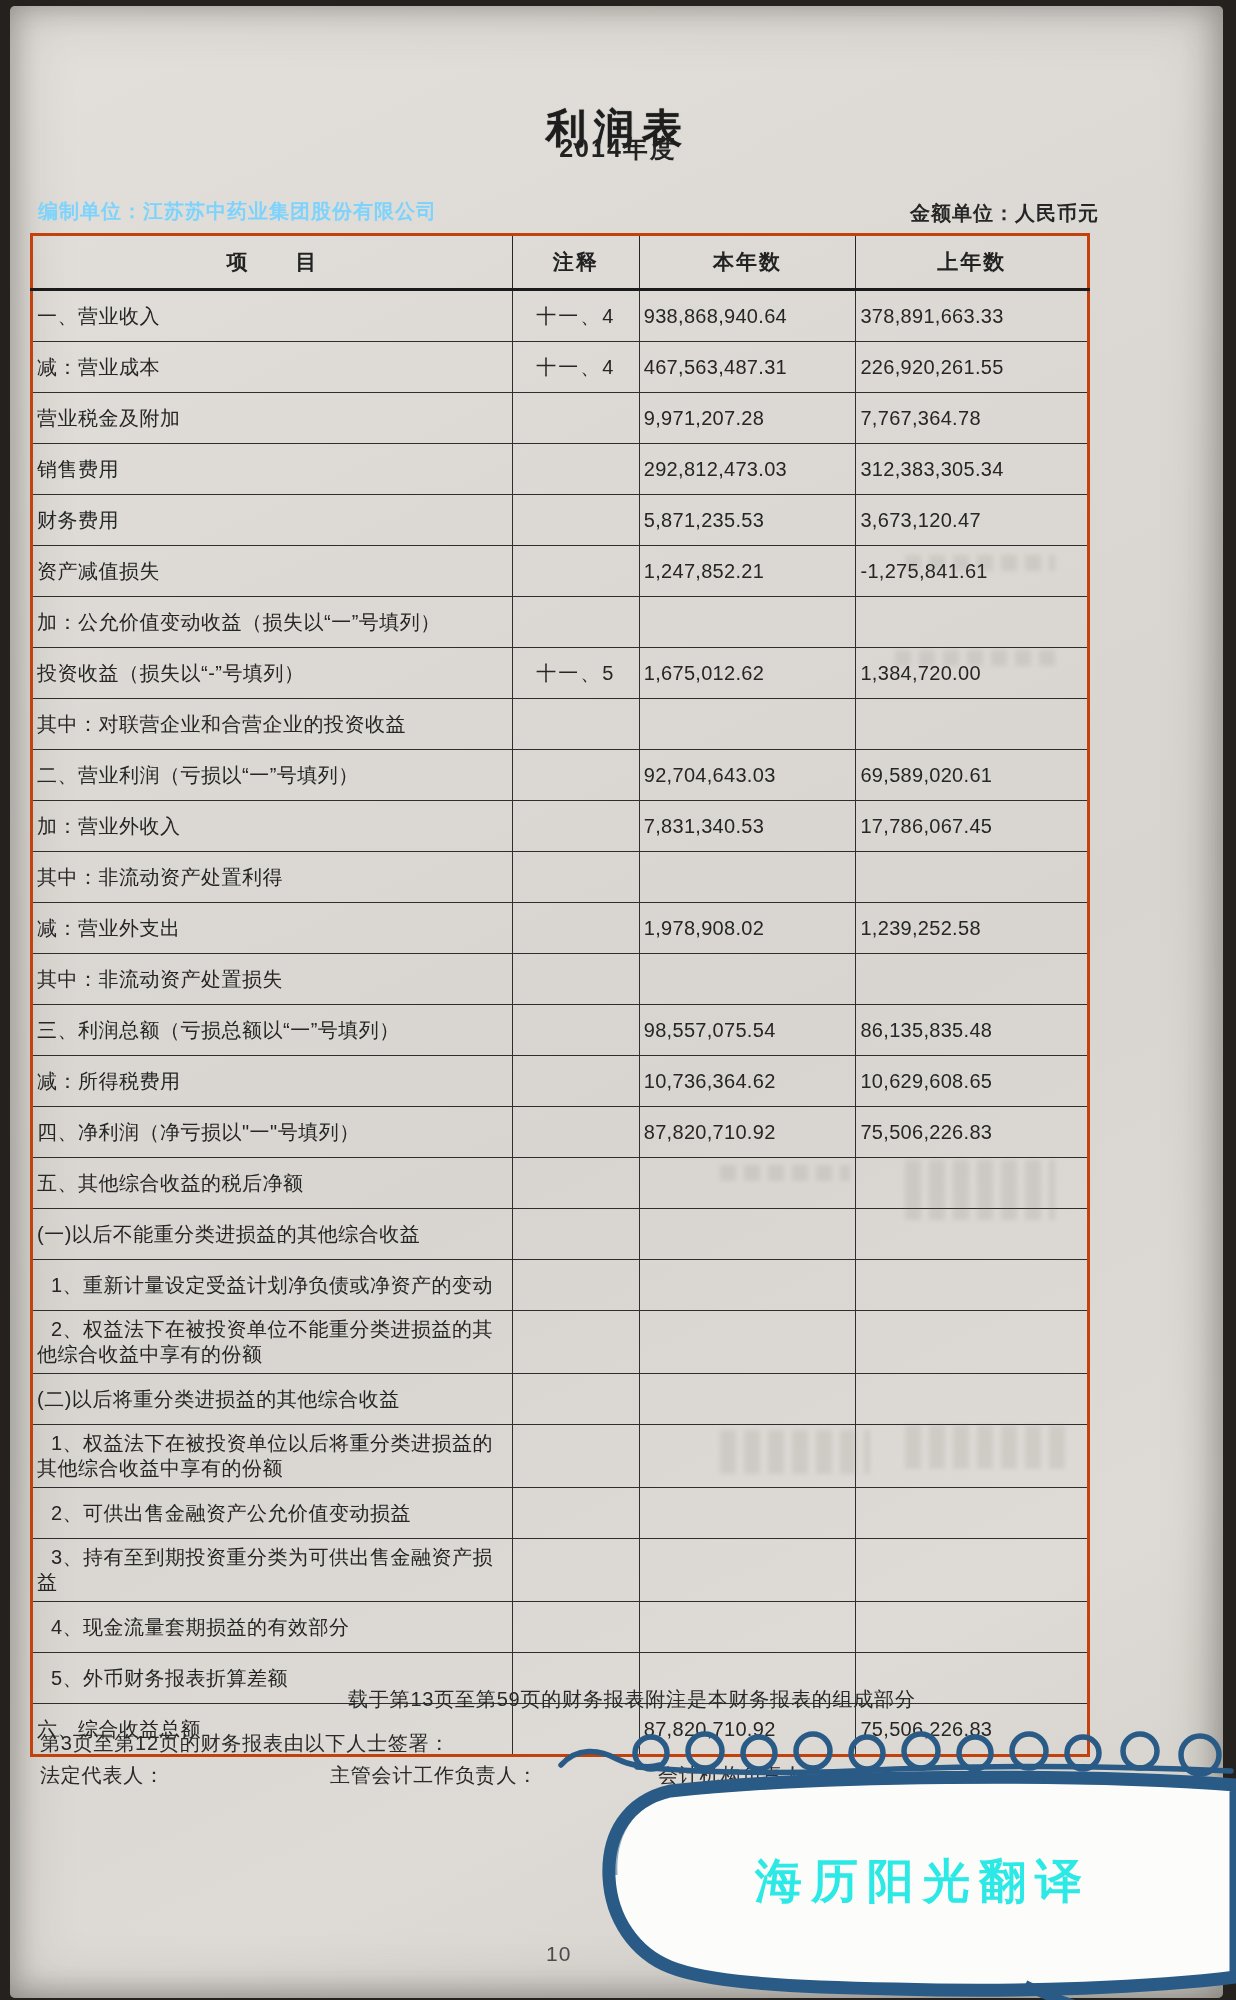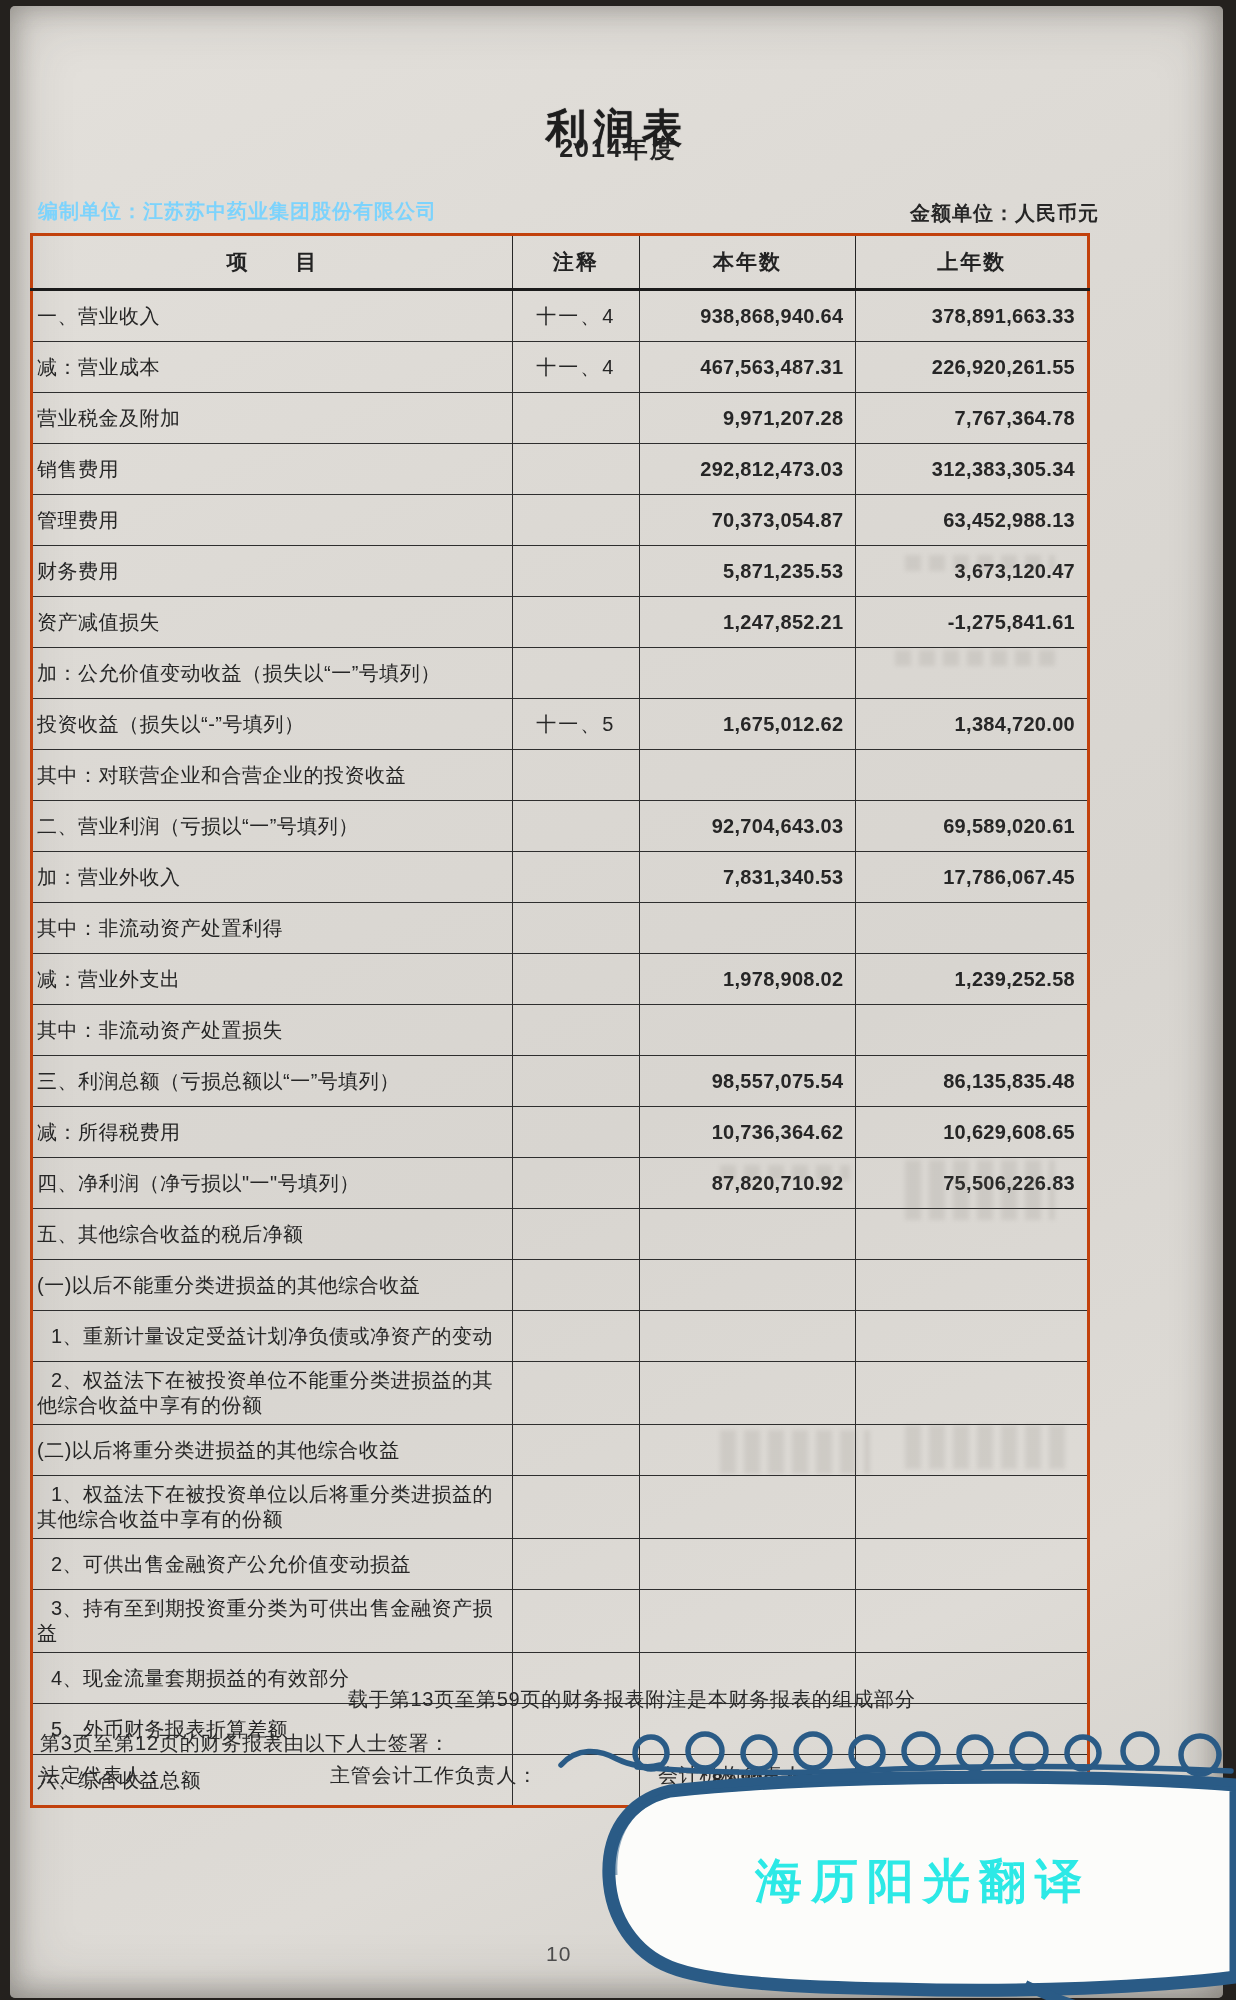--- a/index.html
+++ b/index.html
@@ -36,21 +36,21 @@
   table.fin col.c-pri{width:22%;}
   table.fin th{
     height:50px;border:1.6px solid #262626;border-bottom:3px solid #1b1b1b;
     font-size:21px;font-weight:bold;letter-spacing:2px;color:#222;text-align:center;
   }
   table.fin td{
     height:46px;border:1.6px solid #2e2e2e;vertical-align:middle;
     font-size:20px;color:#262626;letter-spacing:.5px;font-weight:500;
     padding:2px 4px;line-height:1.25;
   }
-  table.fin td.num{text-align:right;padding-right:12px;font-weight:700;letter-spacing:.3px;}
+  table.fin td.num{padding-right:12px;font-weight:400;letter-spacing:.3px;}
   table.fin td.note{text-align:center;letter-spacing:2px;}
   tr.tall td{height:58px;}
   td.ind1{padding-left:18px;}
   td.ind2{padding-left:56px;}
   td.ind3{padding-left:116px;}
   td.ind4{padding-left:10px;}
   td.ind5{padding-left:6px;text-indent:14px;}
 
   .notes-line{position:absolute;left:348px;top:1686px;font-size:20px;font-weight:500;letter-spacing:.8px;color:#2a2a2a;}
   .signed-line{position:absolute;left:40px;top:1730px;font-size:20px;font-weight:500;letter-spacing:.8px;color:#2a2a2a;}
@@ -116,26 +116,20 @@
           <td class="item ind3">营业税金及附加</td>
           <td class="note"></td>
           <td class="num">9,971,207.28</td>
           <td class="num">7,767,364.78</td>
         </tr>
         <tr>
           <td class="item ind3">销售费用</td>
           <td class="note"></td>
           <td class="num">292,812,473.03</td>
           <td class="num">312,383,305.34</td>
-        </tr>
-        <tr>
-          <td class="item ind3">管理费用</td>
-          <td class="note"></td>
-          <td class="num">70,373,054.87</td>
-          <td class="num">63,452,988.13</td>
         </tr>
         <tr>
           <td class="item ind3">财务费用</td>
           <td class="note"></td>
           <td class="num">5,871,235.53</td>
           <td class="num">3,673,120.47</td>
         </tr>
         <tr>
           <td class="item ind3">资产减值损失</td>
           <td class="note"></td>

